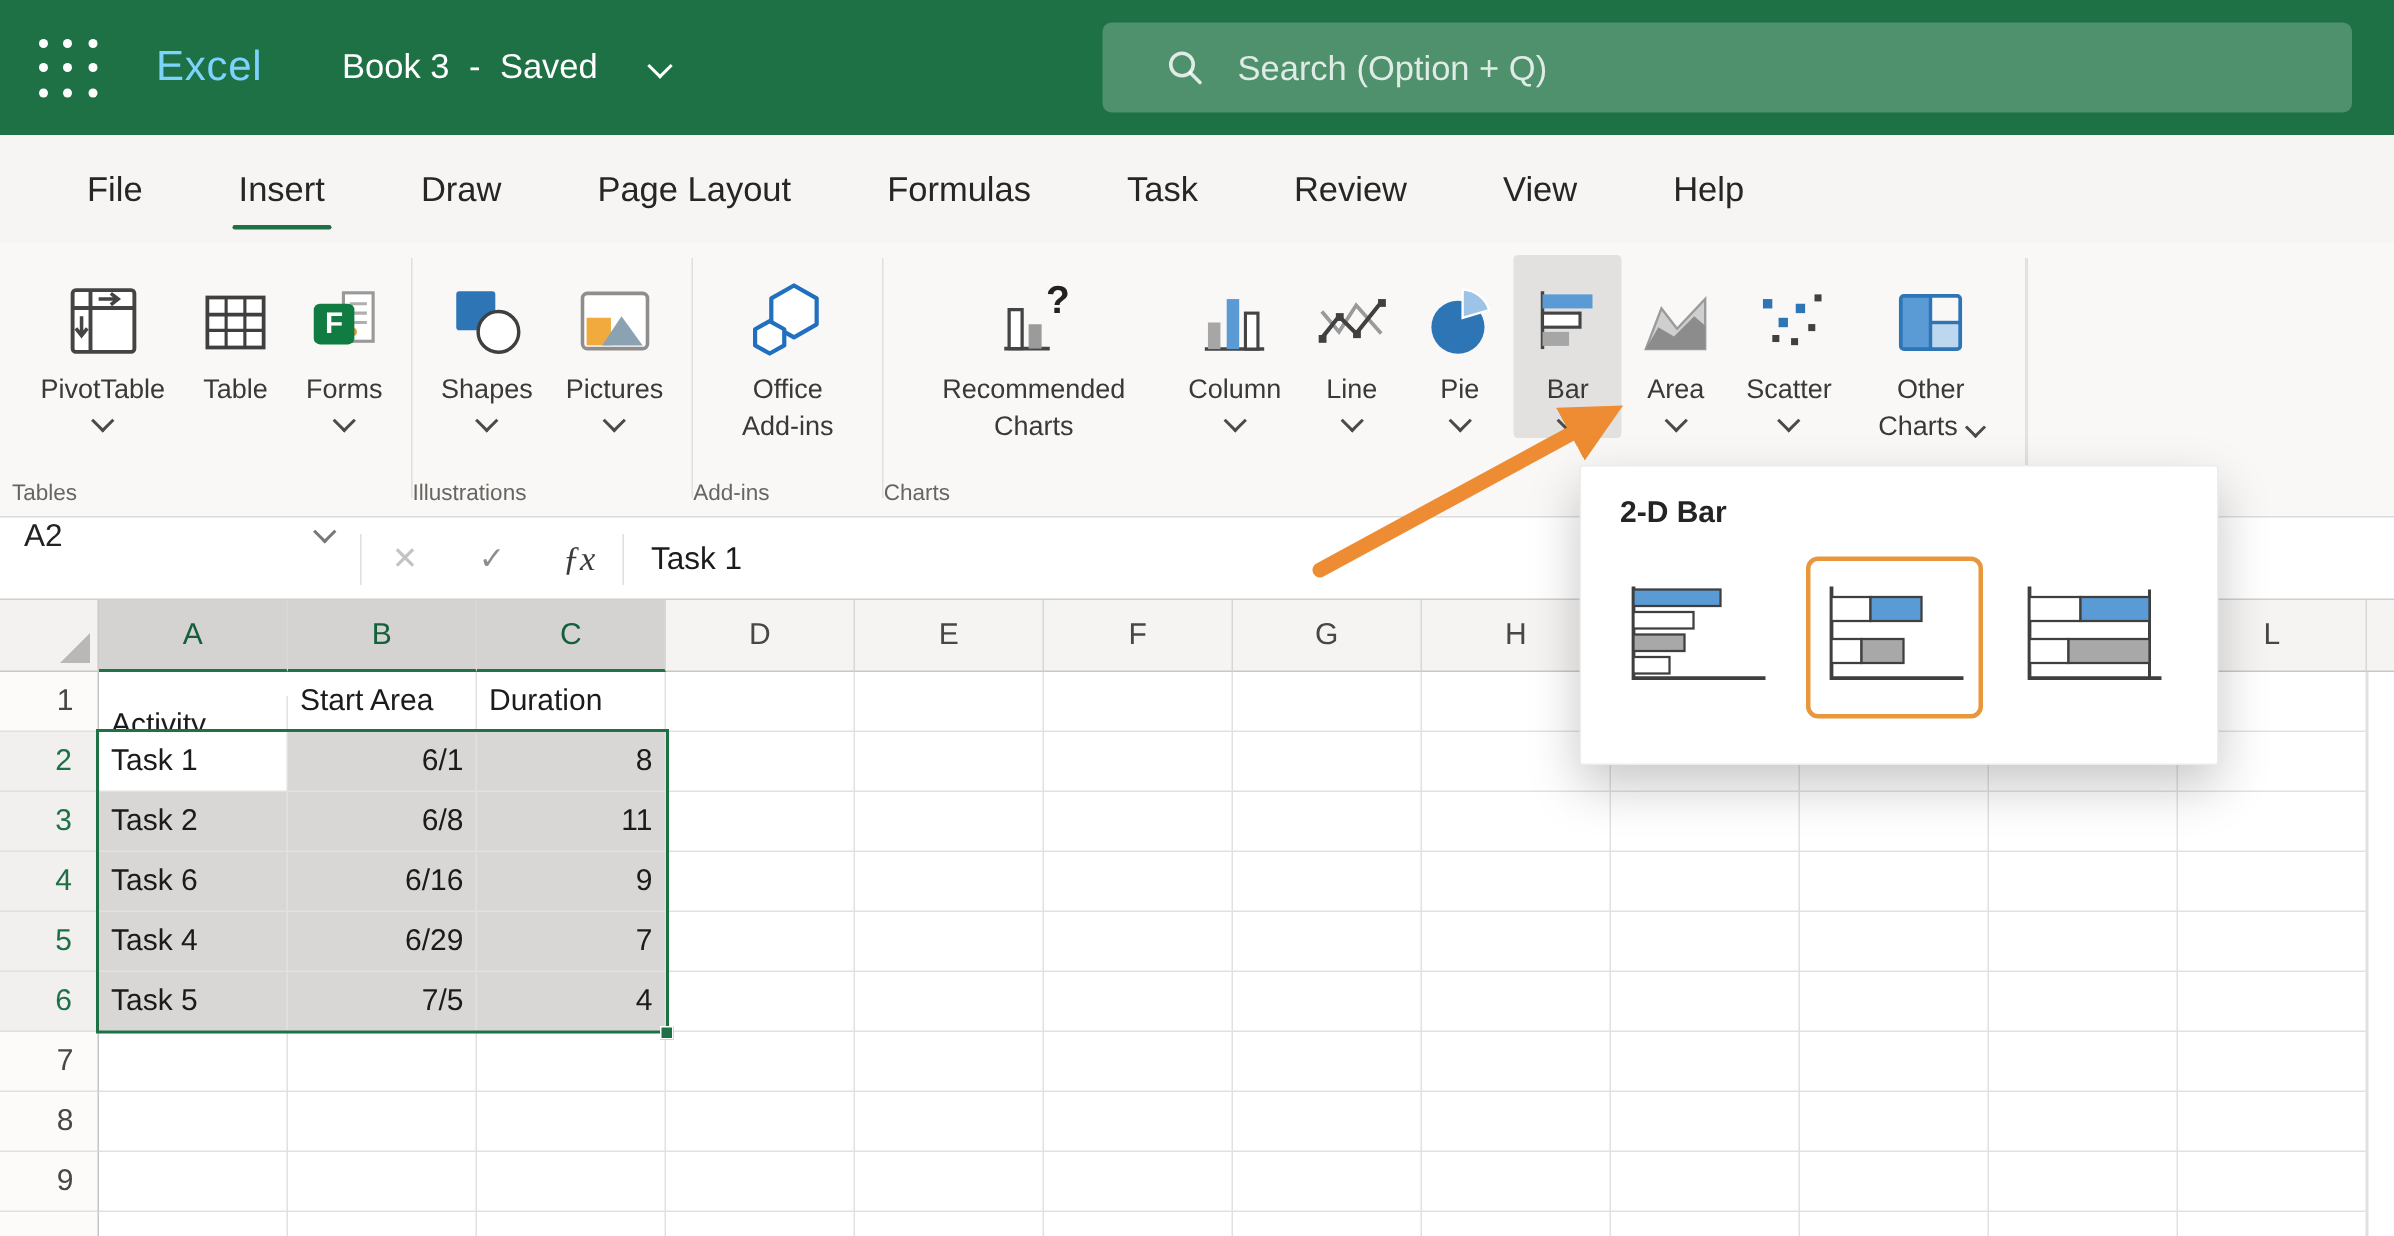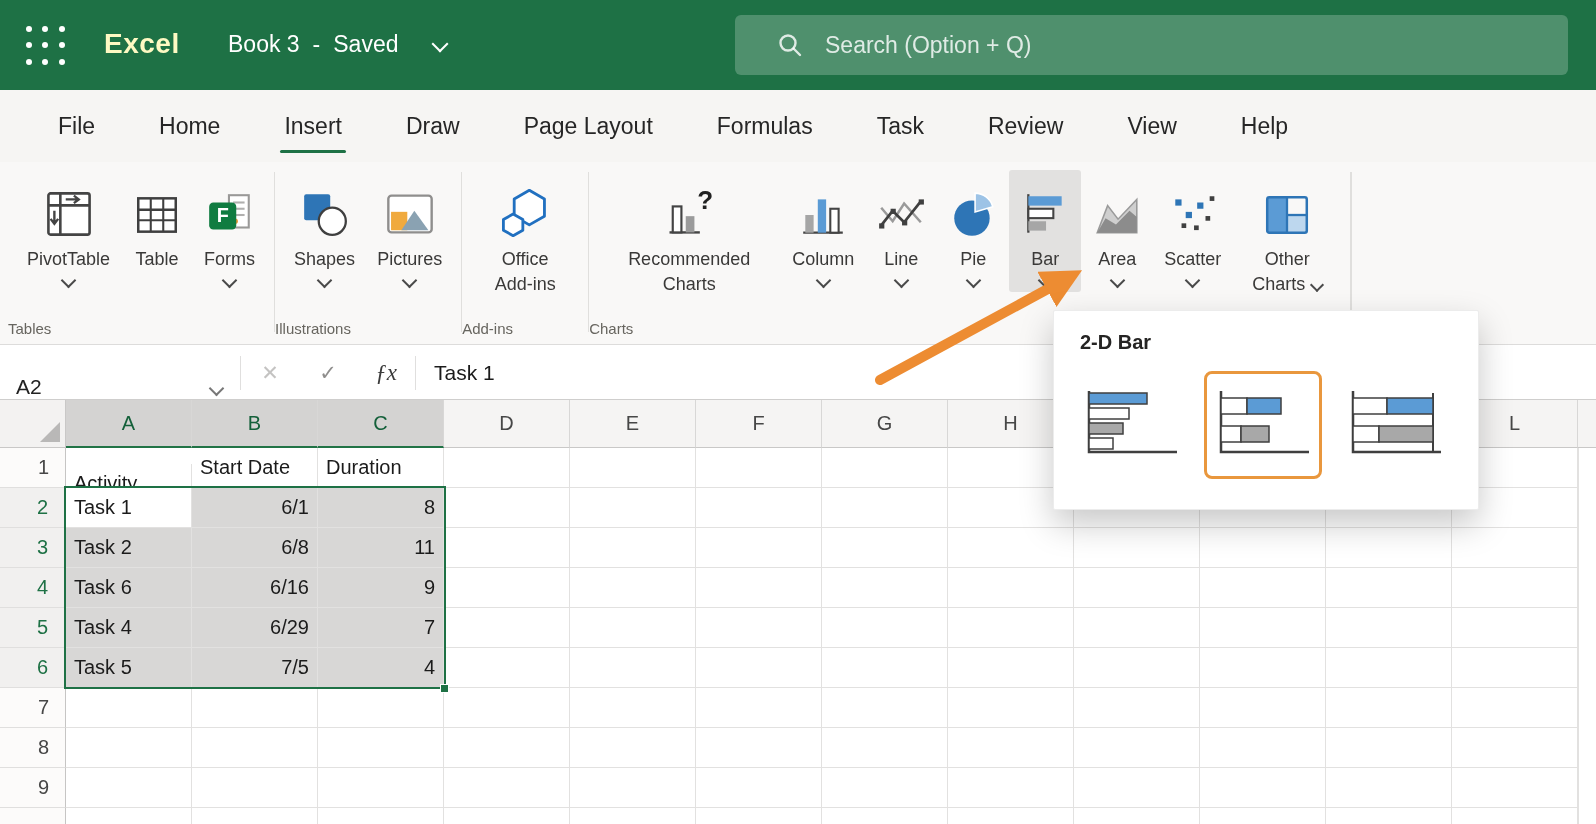--- a/index.html
+++ b/index.html
@@ -4,21 +4,21 @@
 <style>
   *{margin:0;padding:0;box-sizing:border-box}
   html,body{background:#fff}
   body{font-family:"Liberation Sans",sans-serif;}
   .stage{position:relative;width:1596px;height:824px;overflow:hidden;background:#fff}
 
   
   .titlebar{position:absolute;left:0;top:0;width:1596px;height:90px;background:#1e7145;display:flex;align-items:center}
   .waffle{position:absolute;left:26px;top:26px;width:40px;height:40px;display:grid;grid-template-columns:repeat(3,1fr);gap:9px;cursor:pointer}
   .waffle i{width:6px;height:6px;border-radius:50%;background:#fff}
-  .appname{position:absolute;left:104px;top:28px;color:#fef9c3;font-size:28px;font-weight:700;letter-spacing:.5px}
+  .appname{position:absolute;left:104px;top:28px;color:#7dd3fc;font-size:28px;font-weight:400;letter-spacing:.5px}
   .doctitle{position:absolute;left:228px;top:31px;color:#fff;font-size:23px;display:flex;align-items:center;gap:13px}
   .tchev{display:inline-block;margin-left:22px;margin-top:-4px}
   .tchev::before{content:"";display:inline-block;width:10px;height:10px;border-right:2.2px solid #fff;border-bottom:2.2px solid #fff;transform:rotate(45deg)}
   .search{position:absolute;left:735px;top:15px;width:833px;height:60px;background:rgba(255,255,255,.22);border-radius:6px;display:flex;align-items:center;color:rgba(255,255,255,.82);font-size:23px;cursor:text}
   .search svg{margin-left:42px;margin-right:22px}
 
   
   .menubar{position:absolute;left:0;top:90px;width:1596px;height:72px;background:#f6f5f3;display:flex;align-items:stretch;padding-left:26px}
   .tab{position:relative;display:flex;align-items:center;padding:0 32px;font-size:23px;color:#262626;white-space:nowrap;cursor:pointer}
   .tab.active{font-weight:400}
@@ -36,21 +36,21 @@
   .lbl{font-size:18px;color:#3a3938;line-height:25px;text-align:center}
   .lbl.w160{max-width:162px}
   .lbl.w84{max-width:88px}
   .chev{height:13px;margin-top:3px}
   .chev::before{content:"";display:inline-block;width:9px;height:9px;border-right:2.2px solid #4a4a4a;border-bottom:2.2px solid #4a4a4a;transform:rotate(45deg);vertical-align:top}
   .chev-inline{display:inline-block;margin-left:7px}
   .chev-inline::before{content:"";display:inline-block;width:8px;height:8px;border-right:2.2px solid #4a4a4a;border-bottom:2.2px solid #4a4a4a;transform:rotate(45deg)}
 
   
   .formulabar{position:absolute;left:0;top:346px;width:1596px;height:54px;background:#fff;border-bottom:1px solid #cfcecd;display:flex;align-items:center}
-  .namebox{width:240px;height:100%;display:flex;align-items:flex-end;padding-left:16px;font-size:21px;color:#222;cursor:pointer}
+  .namebox{width:240px;height:100%;display:flex;align-items:flex-start;padding-left:16px;font-size:21px;color:#222;cursor:pointer}
   .nchev{margin-left:auto;margin-right:18px;margin-top:-4px}
   .nchev::before{content:"";display:inline-block;width:9px;height:9px;border-right:2px solid #777;border-bottom:2px solid #777;transform:rotate(45deg)}
   .fdiv{width:1px;height:34px;background:#e0dfde}
   .fbicon{width:58px;text-align:center;font-size:21px;cursor:pointer}
   .fbicon.x{color:#c4c3c2}
   .fbicon.ok{color:#8f8e8d}
   .fbicon.fx{font-family:"Liberation Serif",serif;font-style:italic;font-size:23px;color:#3b3b3b}
   .fcontent{margin-left:18px;font-size:21px;color:#1b1b1b}
 
   
@@ -108,21 +108,20 @@
       <svg width="26" height="26" viewBox="0 0 26 26">
         <circle cx="11" cy="11" r="7.5" fill="none" stroke="rgba(255,255,255,.82)" stroke-width="2.4"></circle>
         <line x1="16.5" y1="16.5" x2="23" y2="23" stroke="rgba(255,255,255,.82)" stroke-width="2.4" stroke-linecap="round"></line>
       </svg>
       <span>Search (Option + Q)</span>
     </div>
   </header>
 
   <nav class="menubar">
     <span class="tab">File</span>
-    <span class="tab">Home</span>
     <span class="tab active">Insert</span>
     <span class="tab">Draw</span>
     <span class="tab">Page Layout</span>
     <span class="tab">Formulas</span>
     <span class="tab">Task</span>
     <span class="tab">Review</span>
     <span class="tab">View</span>
     <span class="tab">Help</span>
   </nav>
 
@@ -356,21 +355,21 @@
       <div class="colhead" style="left: 570px; width: 126px;">E</div>
       <div class="colhead" style="left: 696px; width: 126px;">F</div>
       <div class="colhead" style="left: 822px; width: 126px;">G</div>
       <div class="colhead" style="left: 948px; width: 126px;">H</div>
       <div class="colhead" style="left: 1074px; width: 126px;">I</div>
       <div class="colhead" style="left: 1200px; width: 126px;">J</div>
       <div class="colhead" style="left: 1326px; width: 126px;">K</div>
       <div class="colhead" style="left: 1452px; width: 126px;">L</div>
       <div class="rowhead" style="top: 48px;">1</div>
       <div class="cell" style="left: 66px; top: 48px; margin-top: 16px;">Activity</div>
-      <div class="cell" style="left: 192px; top: 48px;">Start Date</div>
+      <div class="cell" style="left: 192px; top: 48px;">Start Area</div>
       <div class="cell" style="left: 318px; top: 48px;">Duration</div>
       <div class="cell" style="left: 444px; top: 48px;"></div>
       <div class="cell" style="left: 570px; top: 48px;"></div>
       <div class="cell" style="left: 696px; top: 48px;"></div>
       <div class="cell" style="left: 822px; top: 48px;"></div>
       <div class="cell" style="left: 948px; top: 48px;"></div>
       <div class="cell" style="left: 1074px; top: 48px;"></div>
       <div class="cell" style="left: 1200px; top: 48px;"></div>
       <div class="cell" style="left: 1326px; top: 48px;"></div>
       <div class="cell" style="left: 1452px; top: 48px;"></div>

